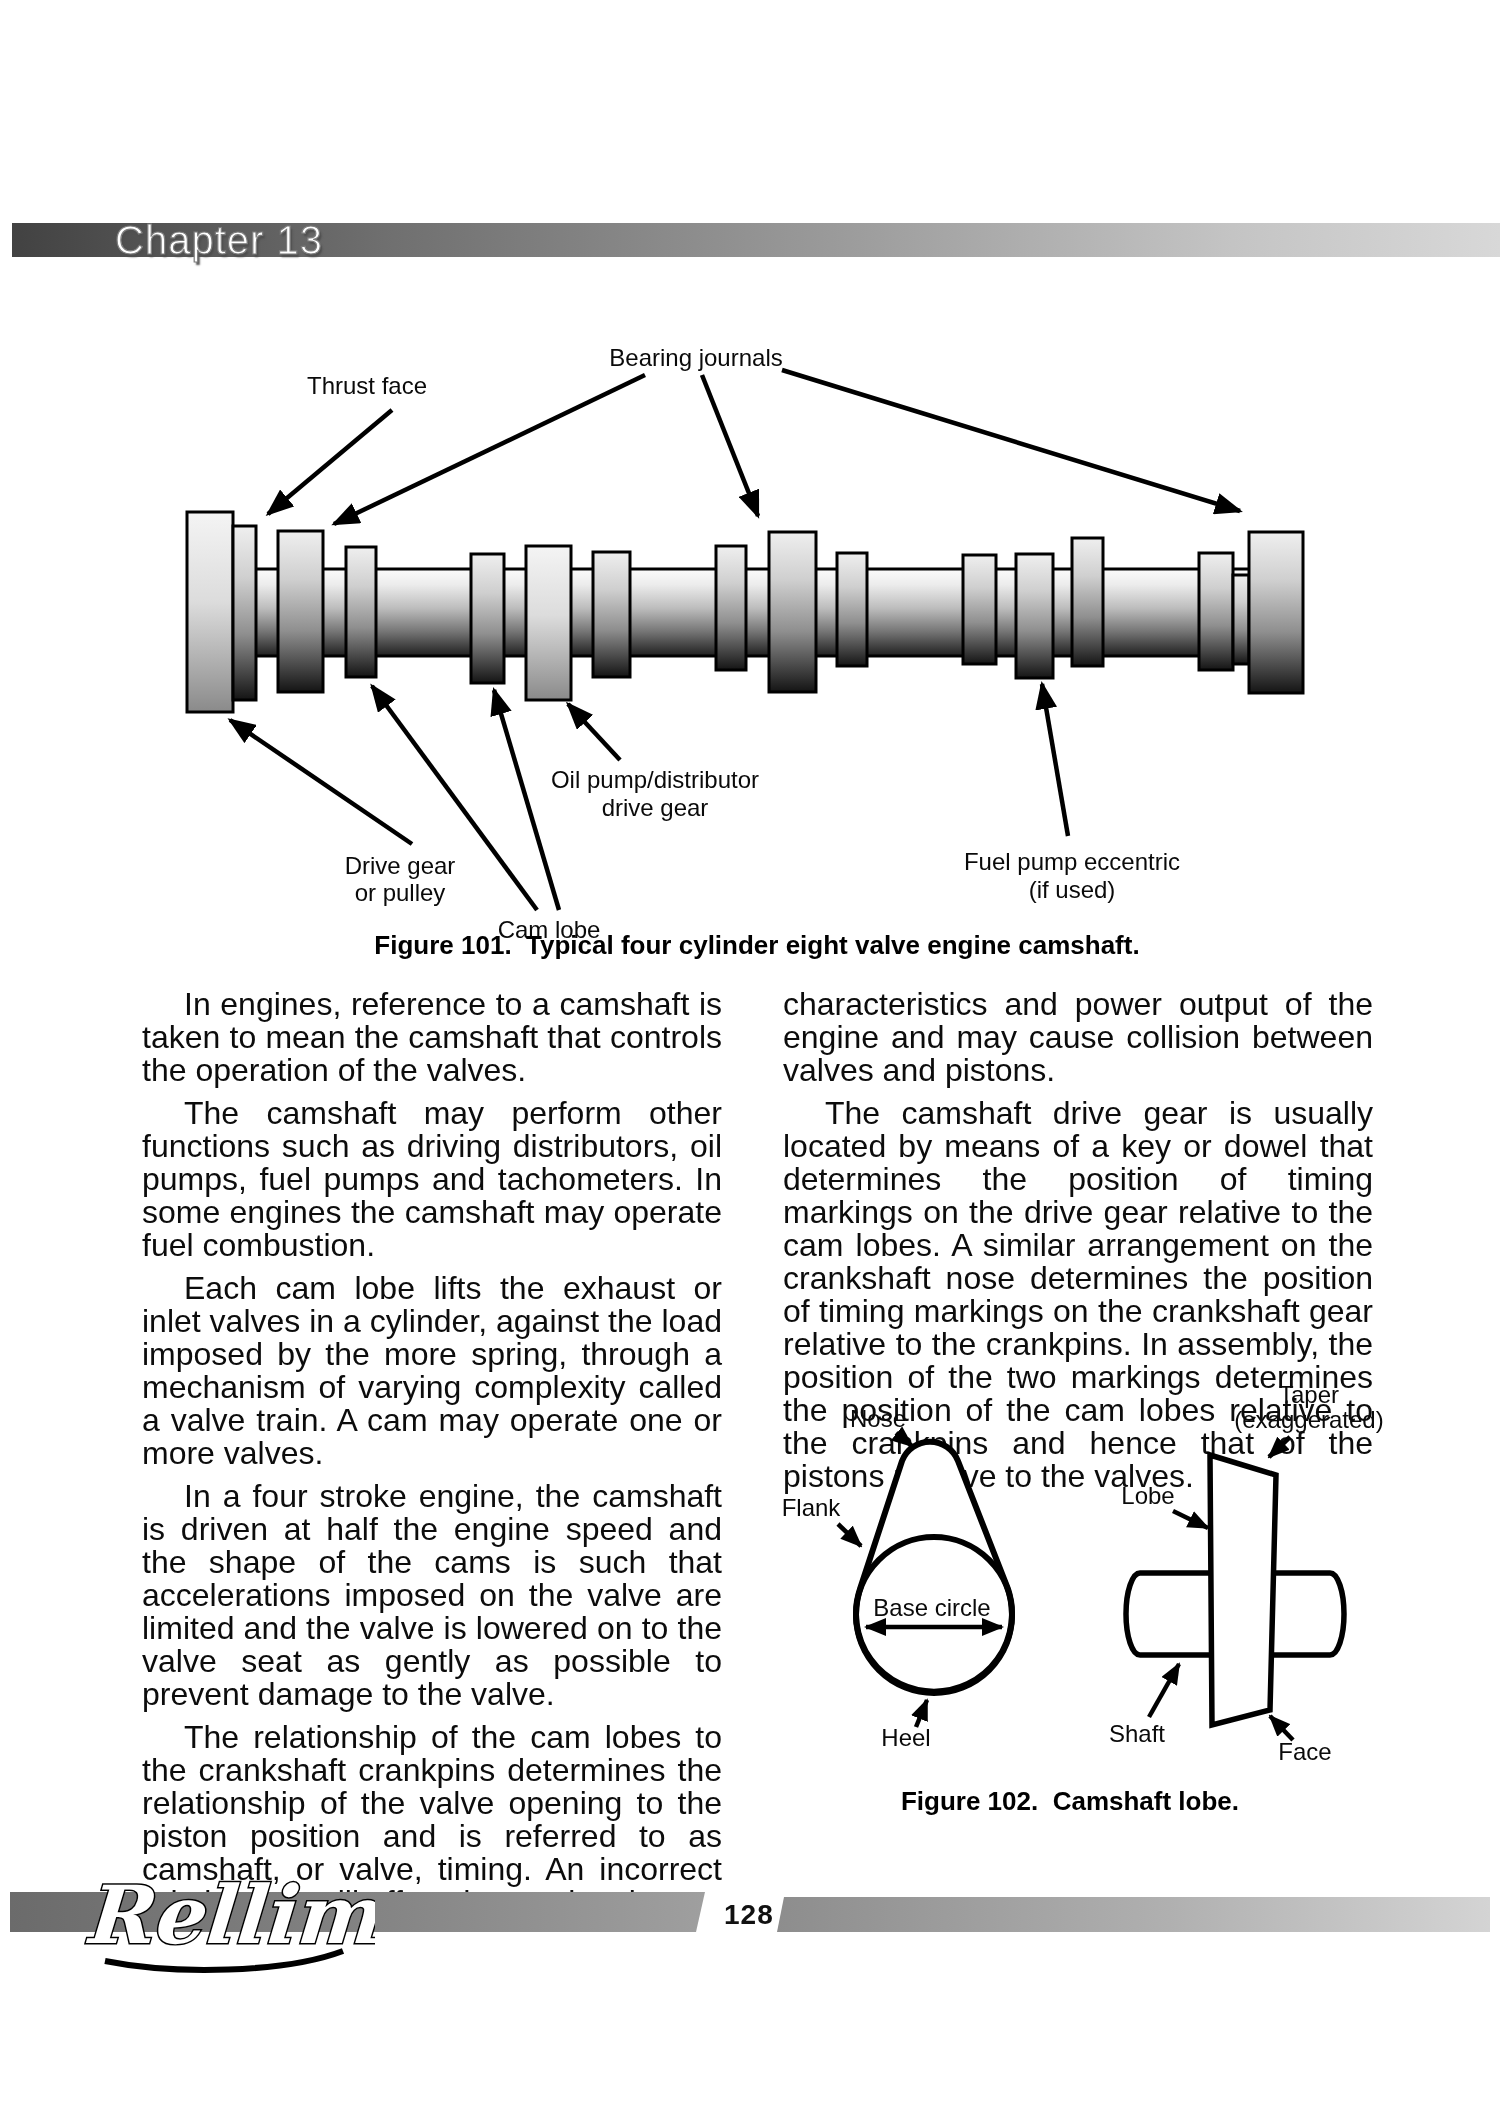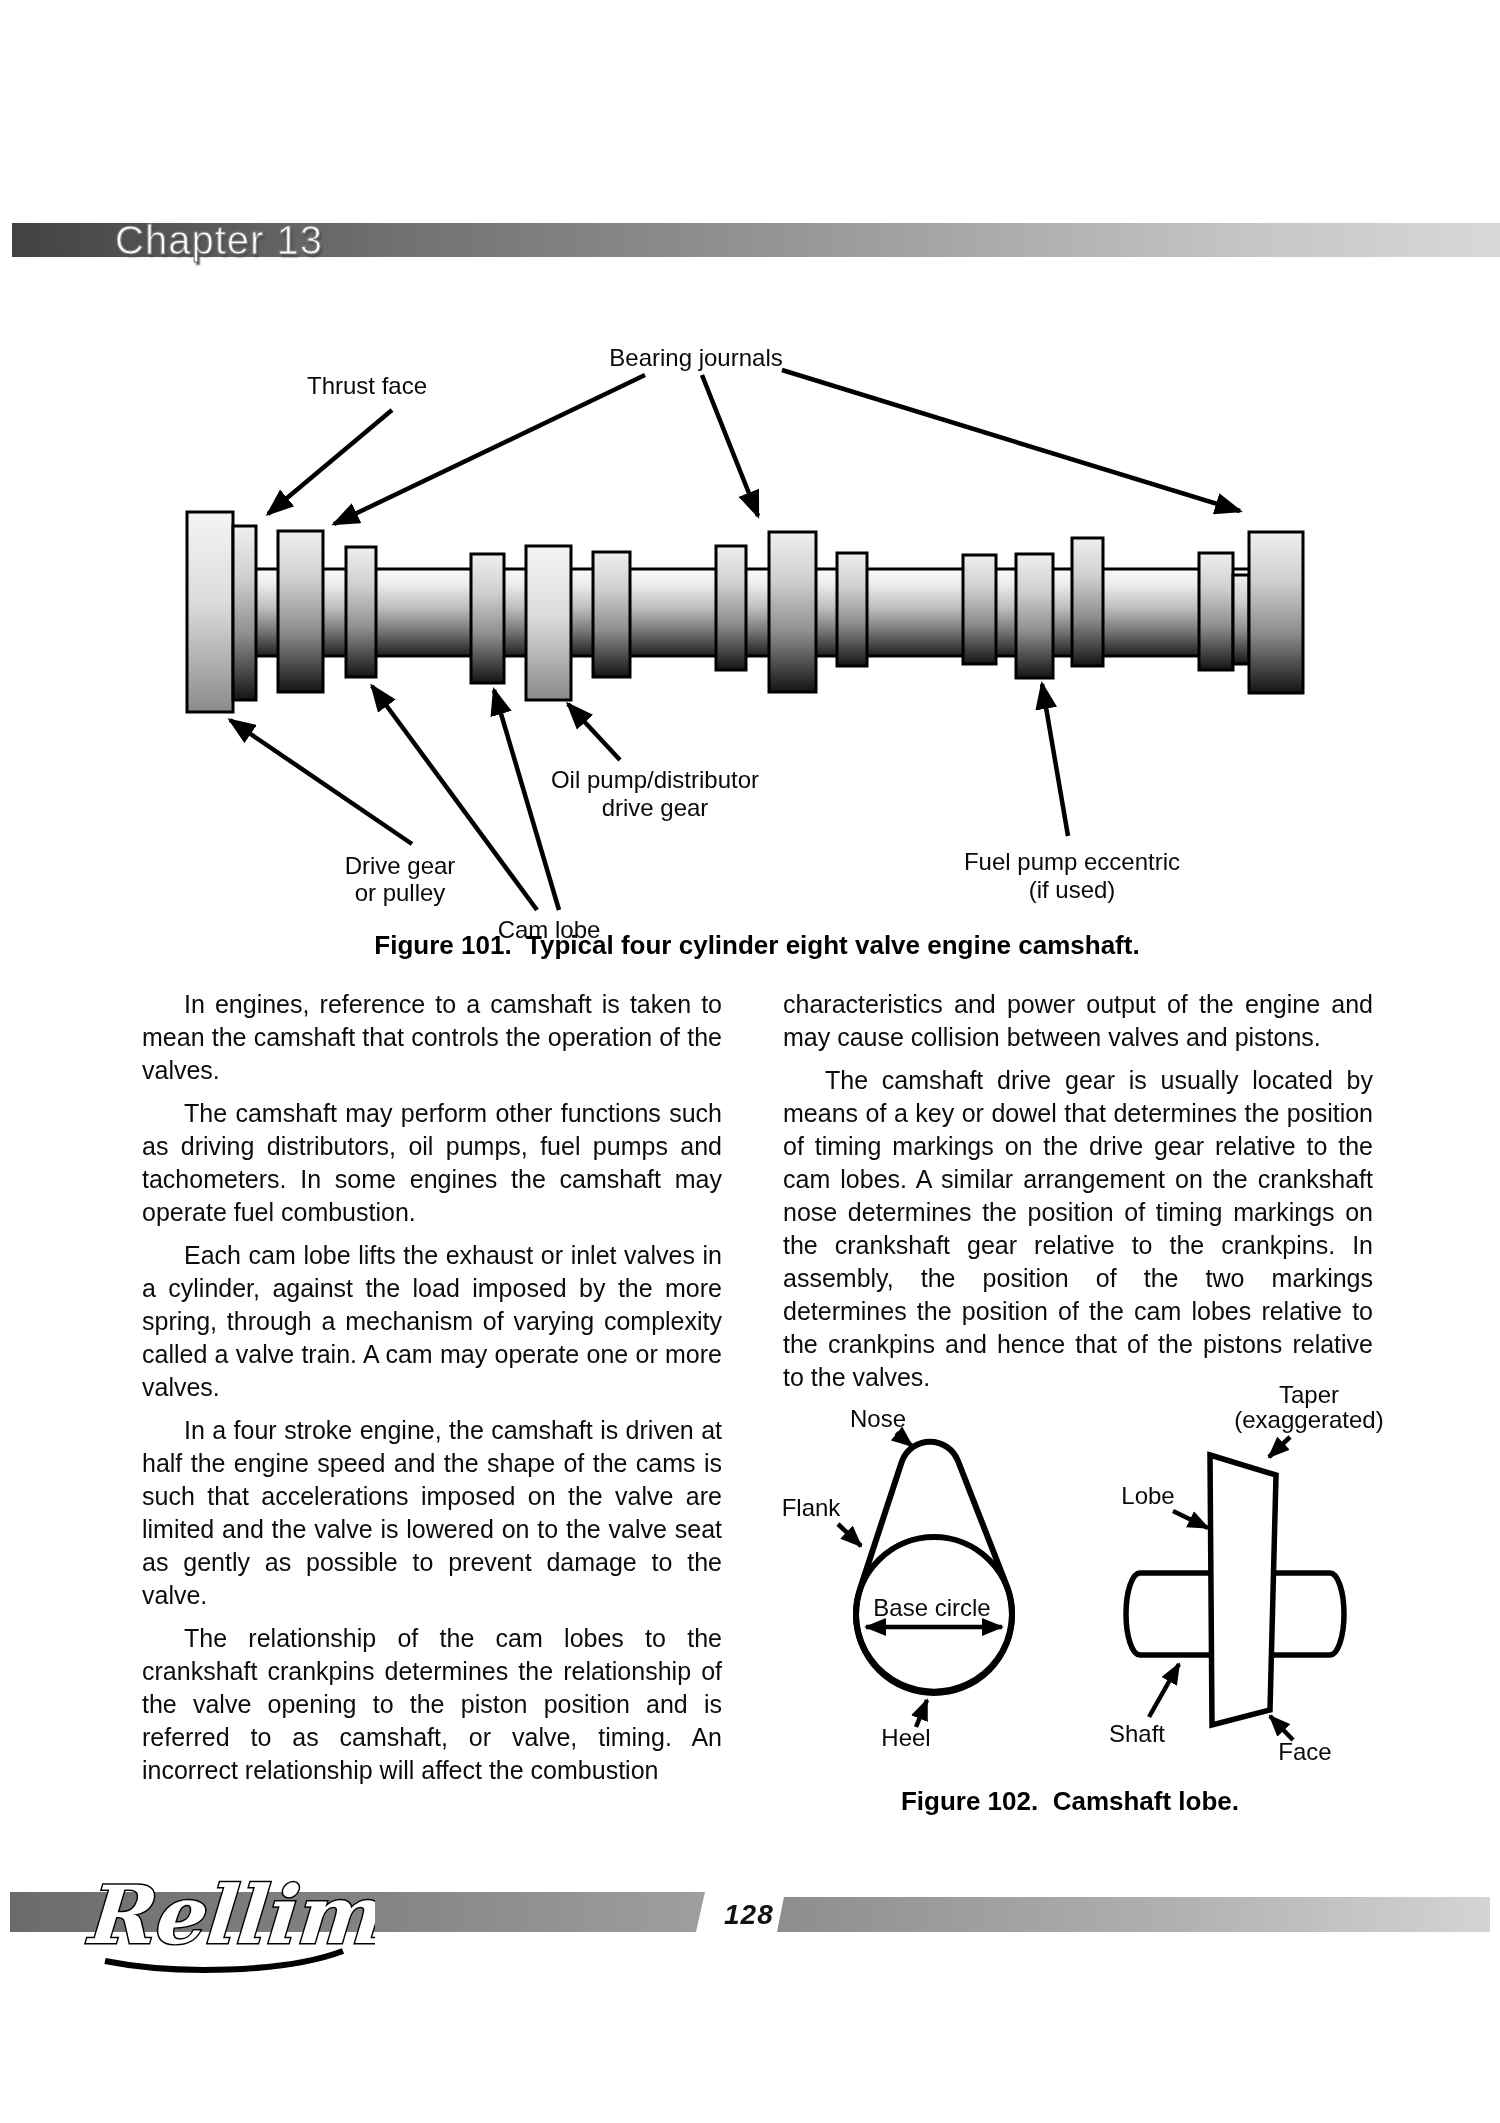--- a/index.html
+++ b/index.html
@@ -22,40 +22,40 @@
   }
   
   .fig-svg{position:absolute;}
   .fig-label{font-size:24px;fill:#0a0a0a;}
   .fig-caption{font-size:26px;font-weight:bold;fill:#000;}
   .arrow{stroke:#000;stroke-width:4.5;fill:none;}
   .outline{stroke:#000;stroke-width:3;}
   
   .col{
     position:absolute;top:988px;
-    font-size:25px;line-height:33px;text-align:justify;
+    font-size:32px;line-height:33px;text-align:justify;
     color:#0c0c0c;
   }
   #col-left{left:142px;width:580px;}
   #col-right{left:783px;width:590px;}
   .col p{margin:0 0 10px 0;text-indent:42px;}
   
   #footer-bar-left{
     position:absolute;left:10px;top:1892px;width:695px;height:40px;
     background:linear-gradient(to right,#6b6b6b 0%,#858585 55%,#9f9f9f 100%);
     clip-path:polygon(0 0,100% 0,calc(100% - 9px) 100%,0 100%);
   }
   #footer-bar-right{
     position:absolute;left:777px;top:1897px;width:713px;height:35px;
     background:linear-gradient(to right,#8d8d8d 0%,#b0b0b0 55%,#d4d4d4 100%);
     clip-path:polygon(7px 0,100% 0,100% 100%,0 100%);
   }
   #page-number{
     position:absolute;left:724px;top:1899px;
-    font-size:28px;font-weight:bold;font-style:italic;color:#111;
+    font-size:28px;font-weight:bold;color:#111;
     letter-spacing:1px;
   }
   #logo-svg{position:absolute;left:75px;top:1855px;}
   #logo-text{
     font-family:"DejaVu Serif", serif;font-style:italic;font-weight:bold;
     font-size:80px;fill:#ffffff;stroke:#000;stroke-width:3px;paint-order:stroke;
   }
 </style>
 </head>
 <body>

